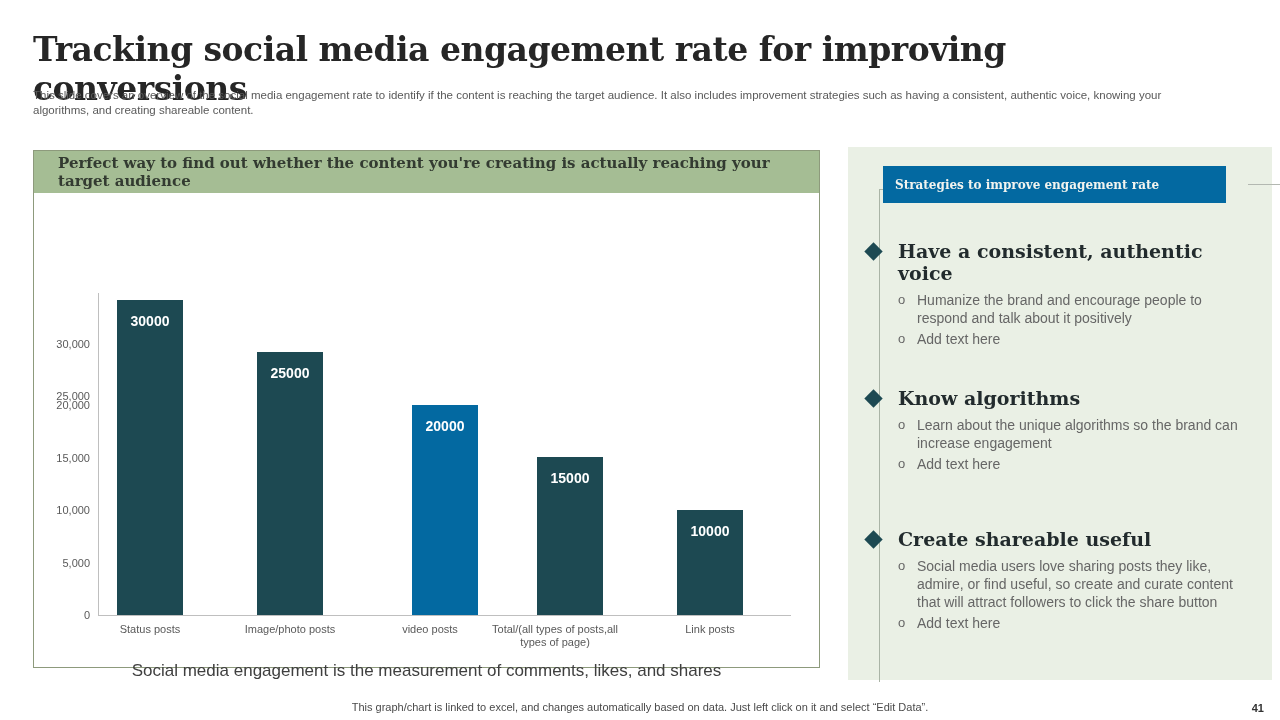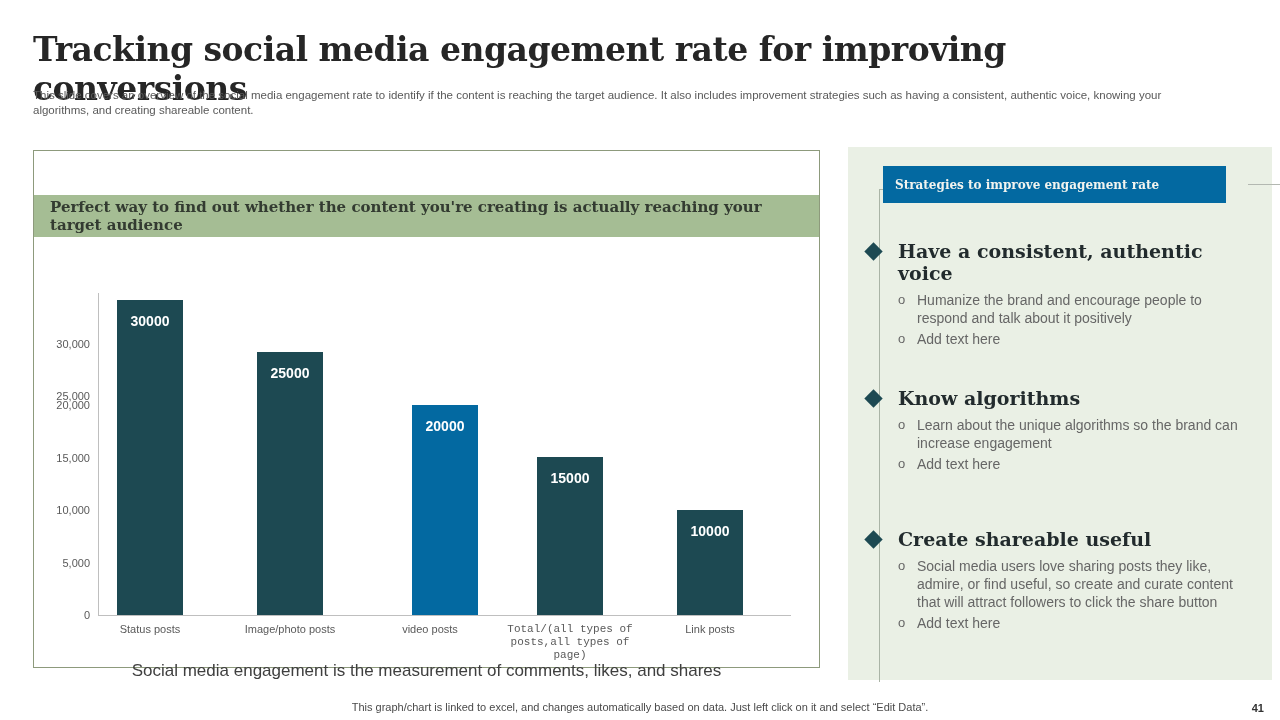--- a/index.html
+++ b/index.html
@@ -9,22 +9,22 @@
   
   .title{position:absolute;left:33px;top:30px;width:1180px;
          font-family:"DejaVu Serif",serif;font-weight:700;font-size:33px;color:#262626;letter-spacing:-0.5px;}
   .subtitle{position:absolute;left:33px;top:88px;width:1190px;
             font-size:11.5px;line-height:14.5px;color:#595959;}
 
   
   .chart-card{position:absolute;left:33px;top:150px;width:787px;height:518px;
               border:1px solid #8d9a7c;background:#fff;box-sizing:border-box;}
   .chart-card-header{position:absolute;left:0;top:0;width:100%;height:42px;background:#a5bd94;
-                     box-sizing:border-box;padding:0 10px 0 16px;display:flex;align-items:center;
-                     font-family:"DejaVu Serif",serif;font-weight:700;font-size:15px;color:#333b31;margin-top:44px;}
+                     box-sizing:border-box;padding:0 10px 0 24px;display:flex;align-items:center;
+                     font-family:"DejaVu Serif",serif;font-weight:700;font-size:15px;color:#333b31;}
   .plot-wrap{position:absolute;left:0;top:42px;right:0;bottom:0;}
   .y-tick{position:absolute;left:6px;width:50px;text-align:right;
           font-size:11px;color:#595959;}
   .axis-y{position:absolute;left:64px;top:100px;width:1px;height:323px;background:#bfbfbf;}
   .axis-x{position:absolute;left:64px;top:422px;width:693px;height:1px;background:#bfbfbf;}
   .bar{position:absolute;background:#1d4952;}
   .bar-label{position:absolute;top:13px;left:0;width:100%;text-align:center;
              color:#ffffff;font-weight:700;font-size:14px;}
   .cat-label{position:absolute;top:430px;width:150px;text-align:center;
              font-size:11px;line-height:13px;color:#595959;}
@@ -86,21 +86,21 @@
             <span class="bar-label">25000</span>
           </div>
           <div class="cat-label" style="left: 181px;">Image/photo posts</div>
           <div class="bar" style="left: 378px; width: 66px; top: 212px; height: 210px; background: #0369a1;">
             <span class="bar-label">20000</span>
           </div>
           <div class="cat-label" style="left: 321px;">video posts</div>
           <div class="bar" style="left: 503px; width: 66px; top: 264px; height: 158px; background: rgb(29, 73, 82);">
             <span class="bar-label">15000</span>
           </div>
-          <div class="cat-label" style="left: 461px; font-family: Liberation Mono, monospace;">Total/(all types of posts,all types of page)</div>
+          <div class="cat-label" style="left: 446px;">Total/(all types of posts,all types of page)</div>
           <div class="bar" style="left: 643px; width: 66px; top: 317px; height: 105px; background: rgb(29, 73, 82);">
             <span class="bar-label">10000</span>
           </div>
           <div class="cat-label" style="left: 601px;">Link posts</div>
         </div>
       <div class="chart-caption">Social media engagement is the measurement of comments, likes, and shares</div>
     </div>
   </div>
 
   <div class="panel"></div>

